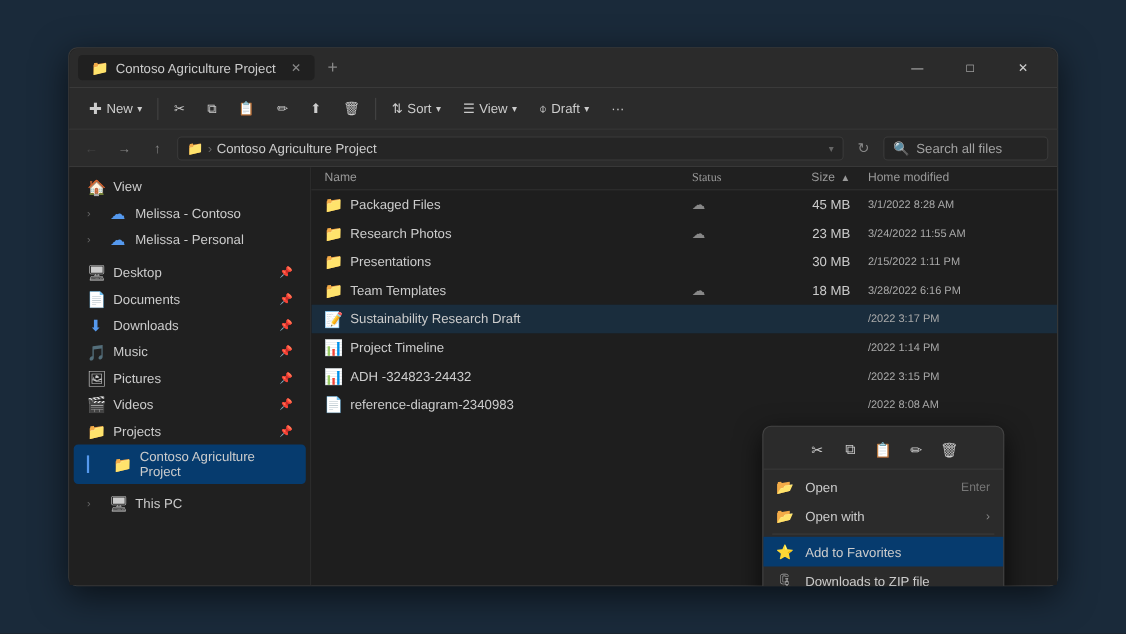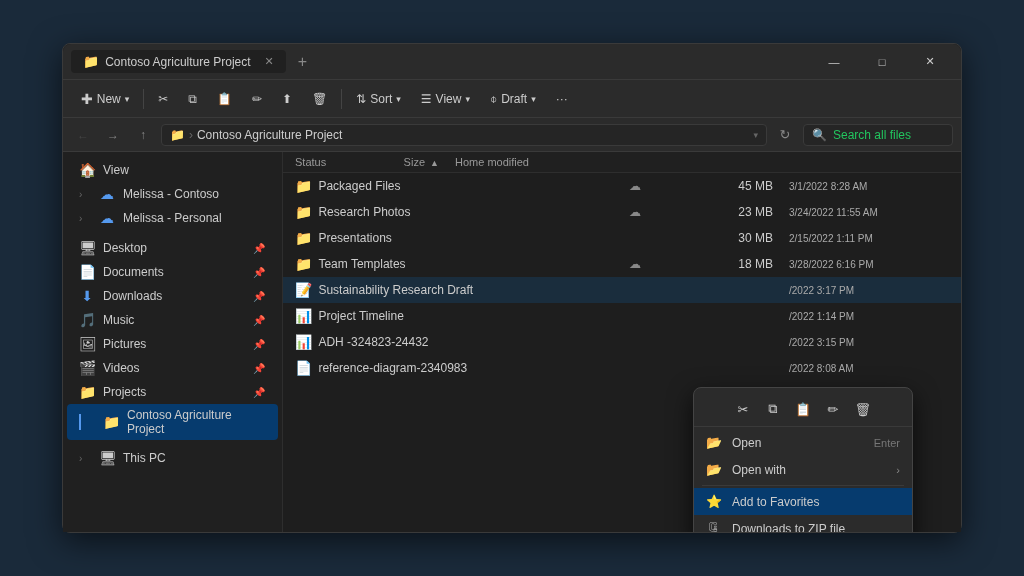--- a/index.html
+++ b/index.html
@@ -144,21 +144,21 @@
       padding: 4px 12px;
       border-bottom: 1px solid #2e2e2e;
       background: #202020;
       position: sticky; top: 0;
     }
     .fl-col {
       font-size: 11px; color: #999;
       cursor: pointer; user-select: none;
     }
     .fl-col.name { flex: 1; }
-    .fl-col.status { width: 80px; }
+    .fl-col.status { width: 80px; font-family: Liberation Serif, serif; }
     .fl-col.size { width: 80px; text-align: right; padding-right: 16px; }
     .fl-col.date { width: 160px; }
     .fl-row {
       display: flex; align-items: center;
       padding: 3px 12px; font-size: 12px; color: #ccc;
       cursor: pointer; min-height: 26px;
     }
     .fl-row.highlighted { background: #1a2d3d; }
     .fl-cell { display: flex; align-items: center; gap: 6px; }
     .fl-cell.name { flex: 1; }
@@ -289,21 +289,21 @@
     <div class="nav-btn">↑</div>
     <div class="breadcrumb">
       <span style="color:#e8a020">📁</span>
       <span style="color:#666">›</span>
       <span>Contoso Agriculture Project</span>
       <span style="color:#666;font-size:9px;margin-left:auto">▾</span>
     </div>
     <div class="refresh-btn">↻</div>
     <div class="search-box">
       <span style="color:#666">🔍</span>
-      <span style="color:#22c55e">Search all files</span>
+      <span style="color:#a3a3a3">Search all files</span>
     </div>
   </div>
 
   <div class="main-content">
 
     <div class="sidebar">
       <div class="sidebar-item">
         <span class="si-icon">🏠</span>
         <span class="si-label">View</span>
       </div>
@@ -366,20 +366,23 @@
       <div class="sidebar-item">
         <span class="si-expand">›</span>
         <span class="si-icon">🖥</span>
         <span class="si-label">This PC</span>
       </div>
     </div>
 
     <div class="file-area-wrapper">
 
       <div class="fl-header">
+        <div class="fl-col name">
+          <span>Name</span>
+        </div>
         <div class="fl-col status">
           <span>Status</span>
         </div>
         <div class="fl-col size">
           <span>Size</span>
           <span class="sort-arrow">▲</span>
         </div>
         <div class="fl-col date">
           <span>Home modified</span>
         </div>

